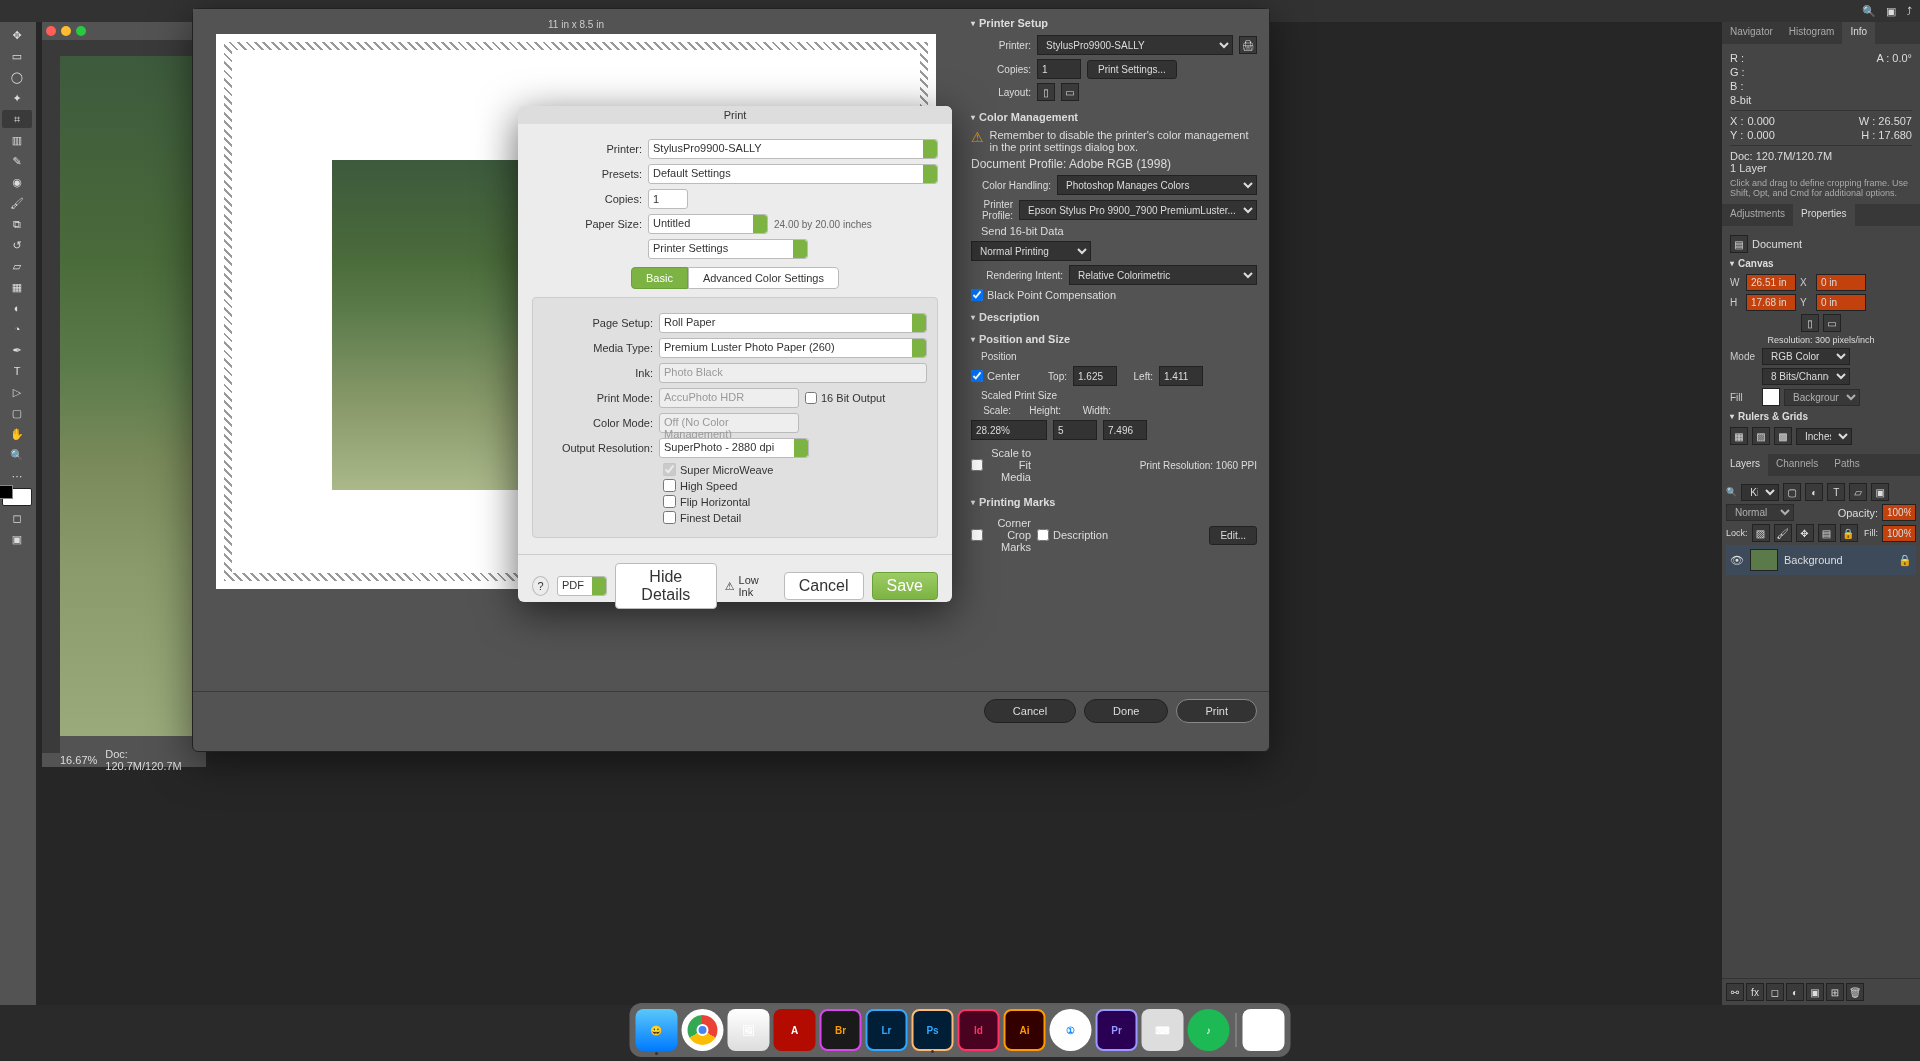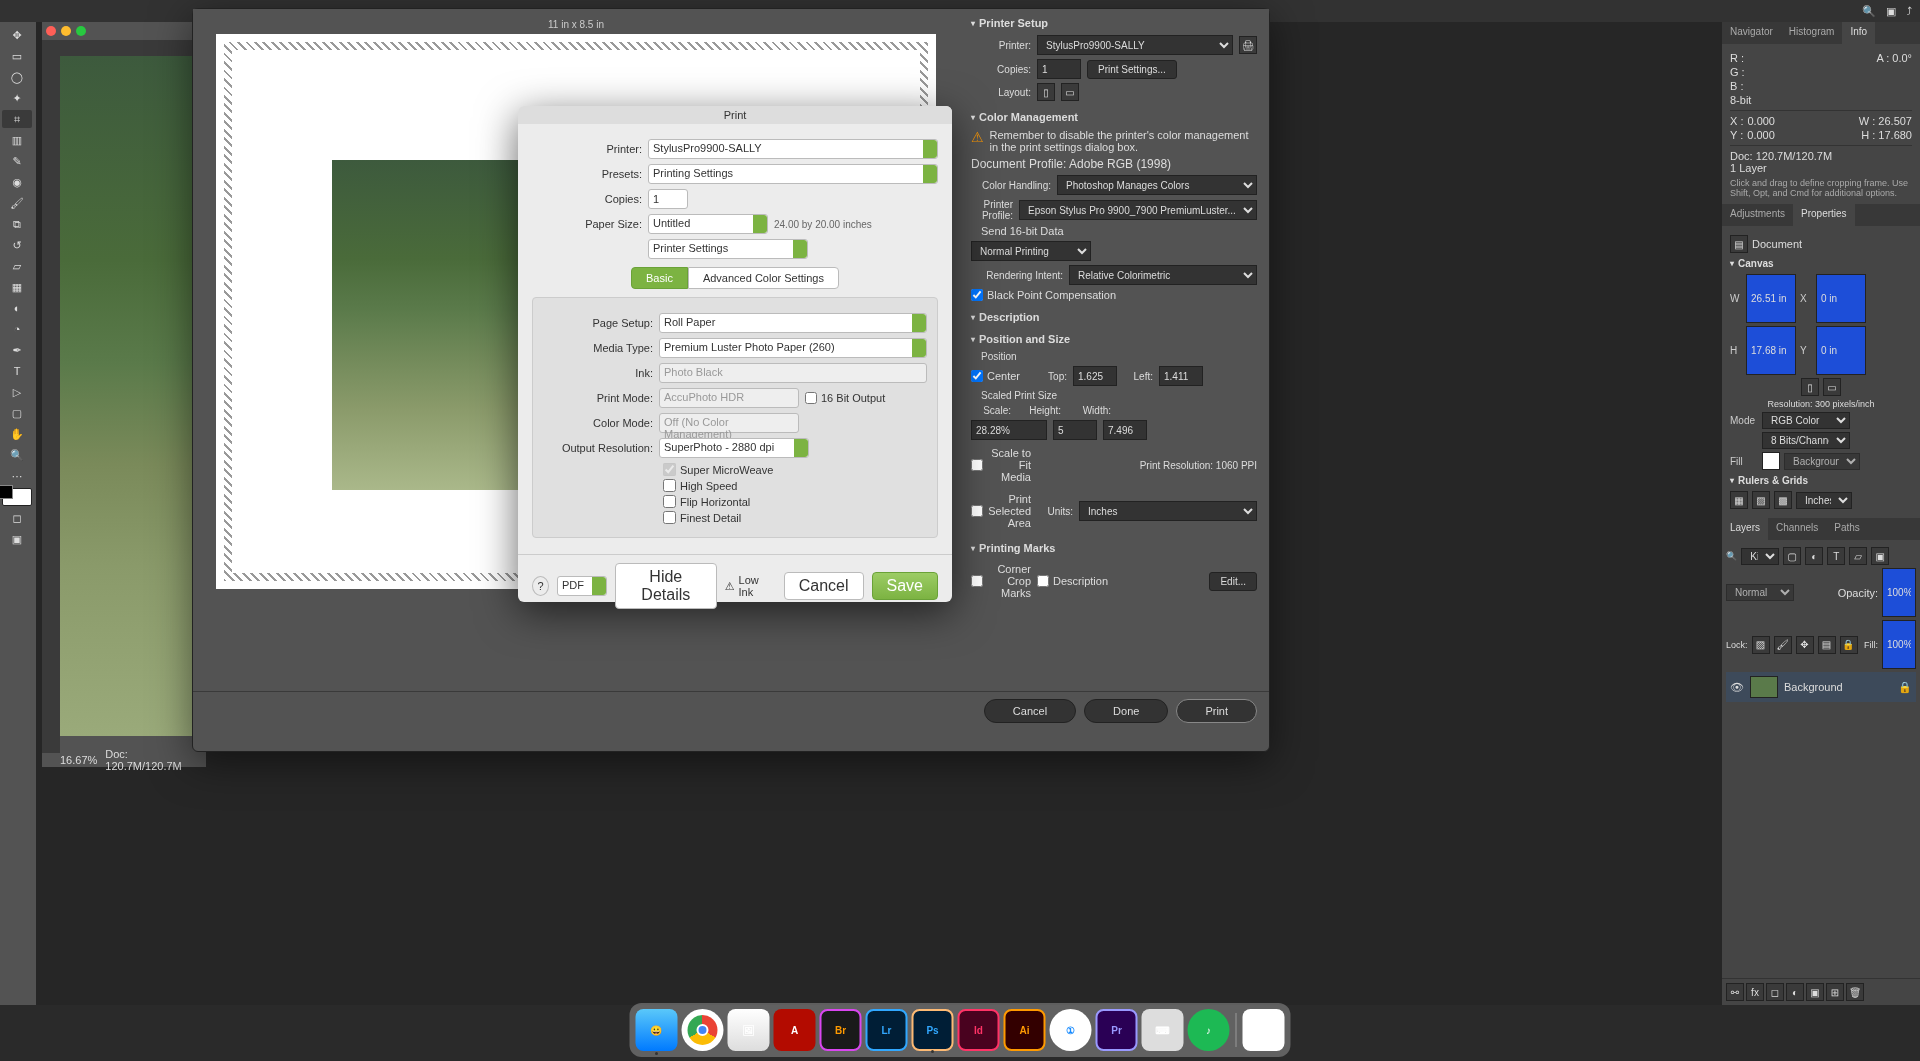--- a/index.html
+++ b/index.html
@@ -25,21 +25,21 @@
 .panel-tab{padding:4px 8px;font-size:10px;color:#aaa;cursor:pointer}
 .panel-tab.active{background:#454545;color:#ddd}
 .panel-body{padding:6px 8px;font-size:10px}
 .info-row{display:flex;justify-content:space-between;margin:2px 0}
 .info-left{display:flex;gap:4px;align-items:center}
 .info-right{text-align:right}
 .sect-h{font-size:10px;font-weight:bold;color:#ddd;padding:2px 0;display:flex;align-items:center}
 .sect-h::before{content:"▾";margin-right:4px;font-size:8px}
 .field-row{display:flex;align-items:center;gap:4px;margin:3px 0}
 .field-row label{font-size:10px;color:#ccc;min-width:12px}
-.sm-input{background:#1d4ed8;border:1px solid #222;color:#ddd;padding:18px 4px;font-size:10px;width:50px}
+.sm-input{background:#c2410c;border:1px solid #222;color:#ddd;padding:2px 4px;font-size:10px;width:50px}
 .sm-select{background:#333;border:1px solid #222;color:#ddd;padding:1px 4px;font-size:10px;width:88px}
 .iconbtn{width:18px;height:18px;background:#3a3a3a;border:1px solid #222;display:inline-flex;align-items:center;justify-content:center;font-size:10px;cursor:pointer}
 .layer-row{display:flex;align-items:center;gap:6px;padding:4px;background:#3d4a5a}
 .layer-thumb{width:28px;height:22px;background:#5a7a4a;border:1px solid #222}
 
 .print-dialog{position:absolute;left:192px;top:8px;width:1078px;height:744px;background:#535353;border:1px solid #222;border-radius:6px;box-shadow:0 10px 40px rgba(0,0,0,.5);z-index:100}
 .dlg-title{height:22px;background:#3a3a3a;display:flex;align-items:center;padding:0 8px;border-radius:6px 6px 0 0}
 .dlg-title .traffic{padding:0}
 .dlg-title span{margin:0 auto;font-size:11px}
 .dlg-body{display:flex;height:calc(100% - 60px)}
@@ -393,28 +393,20 @@
             <input class="sp-input" value="5" style="">
             <input class="sp-input" value="7.496" style="">
           </div>
         <div class="sp-row">
             <label class="sp-check">
               <input type="checkbox" style="">
               <span>Scale to Fit Media</span>
             </label>
             <span style="font-size:10px;margin-left:auto">Print Resolution: 1060 PPI</span>
           </div>
-        <div class="sp-row">
-            <label class="sp-check">
-              <input type="checkbox" style="">
-              <span>Print Selected Area</span>
-            </label>
-            <label style="width:36px">Units:</label>
-            <select class="sp-select"><option>Inches</option></select>
-          </div>
       </div>
       <div class="sp-sect">
         <div class="sp-h">Printing Marks</div>
         <div class="sp-row">
             <label class="sp-check">
               <input type="checkbox" style="">
               <span>Corner Crop Marks</span>
             </label>
             <label class="sp-check">
               <input type="checkbox" style="">
@@ -434,21 +426,21 @@
 
 <div class="os-sheet">
   <div class="os-title">Print</div>
   <div class="os-body">
     <div class="os-row">
         <label>Printer:</label>
         <div class="os-select green">StylusPro9900-SALLY</div>
       </div>
     <div class="os-row">
         <label>Presets:</label>
-        <div class="os-select green">Printing Settings</div>
+        <div class="os-select green">Default Settings</div>
       </div>
     <div class="os-row">
         <label>Copies:</label>
         <input class="os-input" value="1" style="">
       </div>
     <div class="os-row">
         <label>Paper Size:</label>
         <div class="os-select green" style="flex:0 0 120px">Untitled</div>
         <span style="font-size:10px;color:#666">24.00 by 20.00 inches</span>
       </div>

